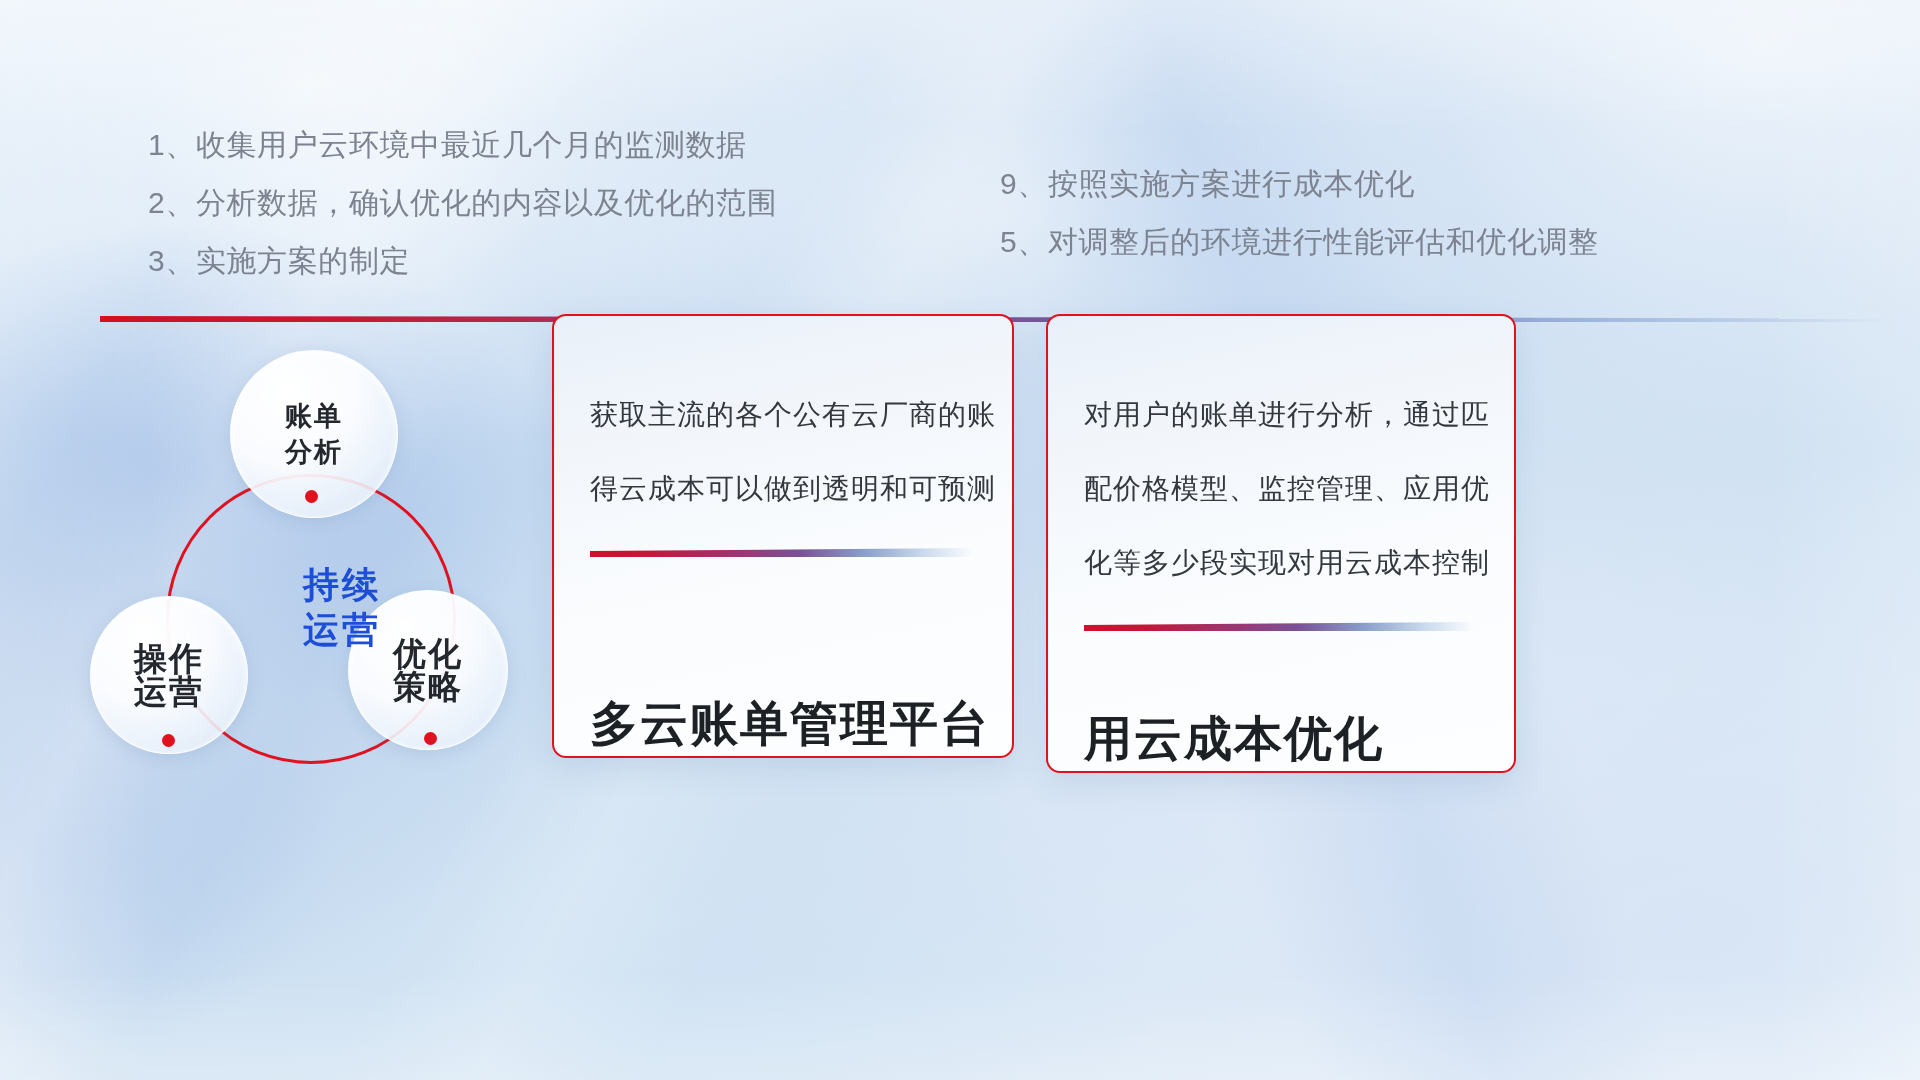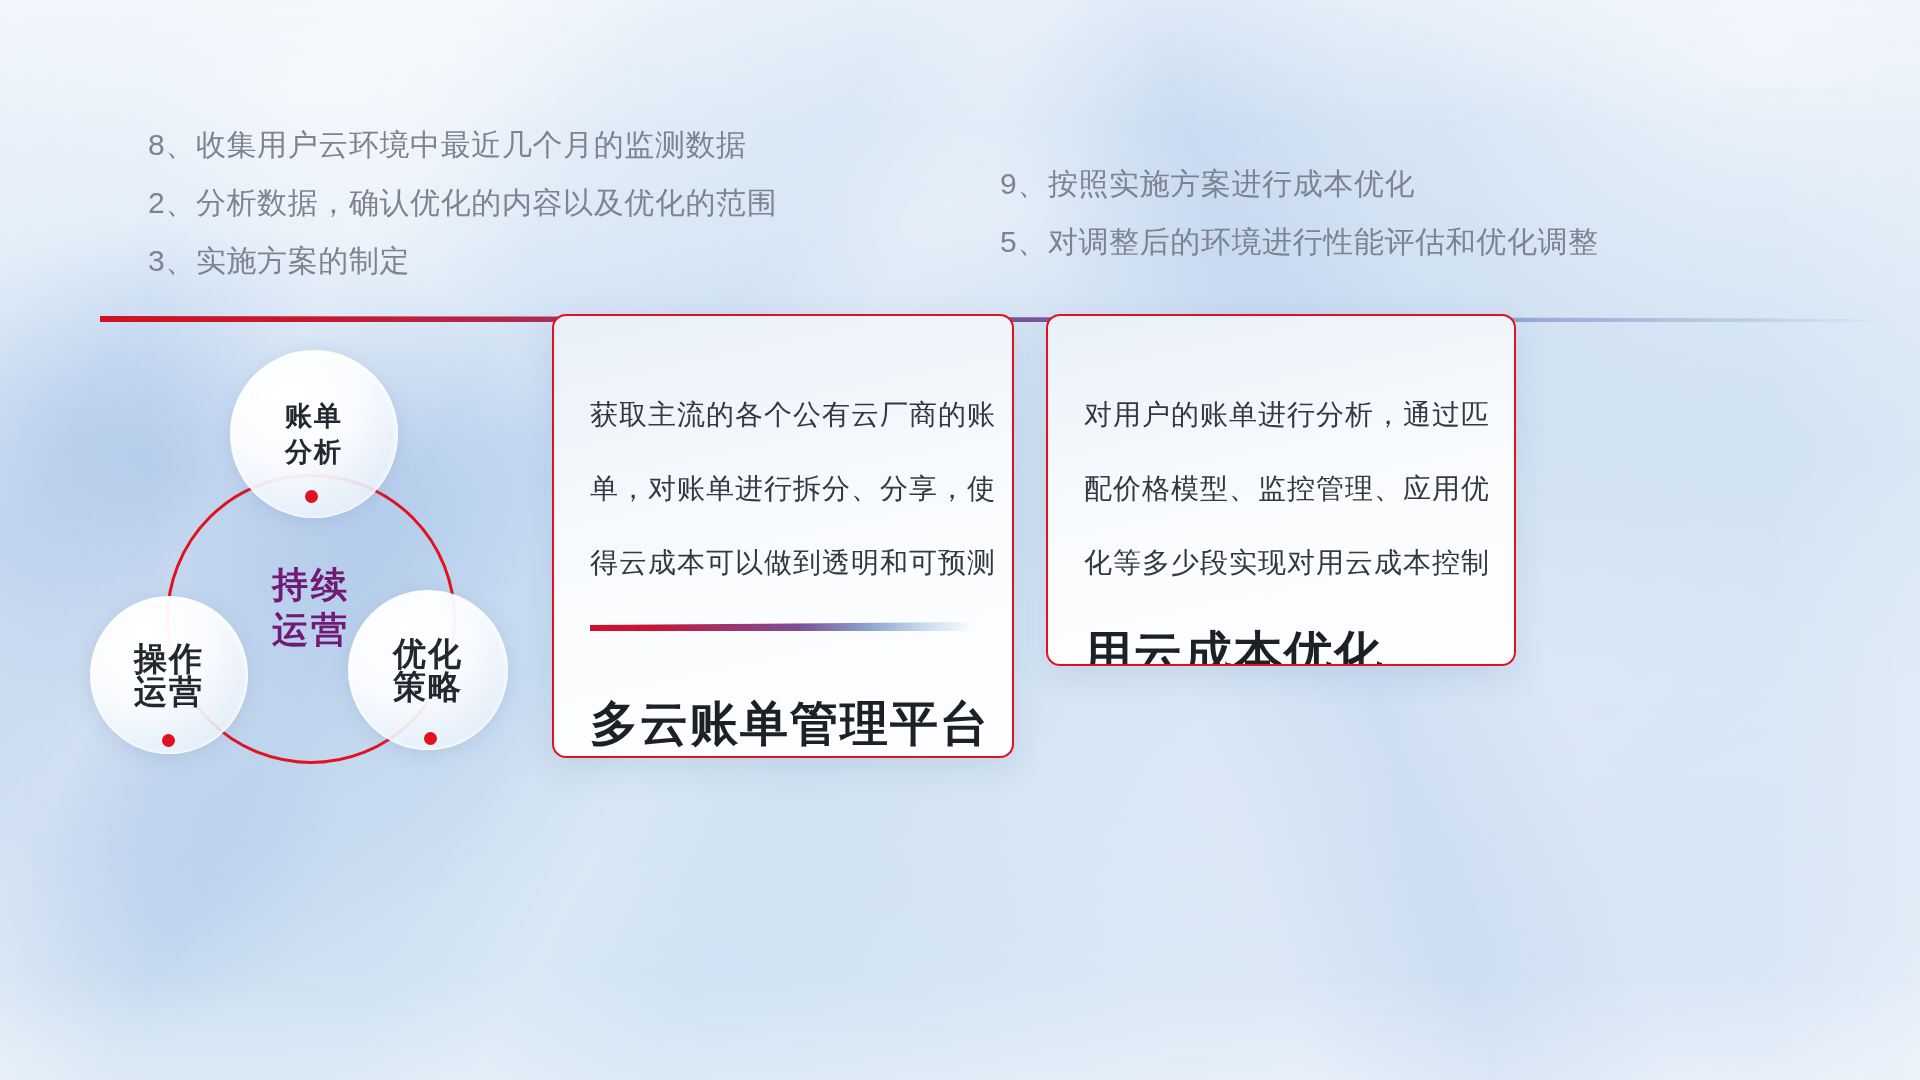--- a/index.html
+++ b/index.html
@@ -86,22 +86,22 @@
     font-size:27px; font-weight:bold; color:#23282f;
     line-height:36px; letter-spacing:2px;
   }
   .bubble.small span { font-size:33px; line-height:33px; }
   .dot {
     position:absolute; width:13px; height:13px;
     border-radius:50%; background:#e1121f;
   }
   #centerLabel {
     position:absolute;
-    text-align:center;
-    color:#701a75;
+    text-align:right;
+    color:#1d4ed8;
     font-weight:bold;
     font-size:36px;
     line-height:45px;
     letter-spacing:3px;
     white-space:nowrap;
   }
 
   
   .card {
     position:absolute; z-index:5;
@@ -118,36 +118,36 @@
     margin-top:22px; height:9px; width:100%;
     background:linear-gradient(90deg,#d2102a 0%,#c5163a 16%,#9c3670 38%,#7a5197 55%,#8aa0cb 72%,#cddcee 88%,rgba(244,248,252,0) 100%);
     clip-path:polygon(0 34%, 100% 0, 100% 100%, 0 100%);
   }
   .card-title {
     margin-top:auto; 
     font-size:48px; font-weight:bold; color:#1d2126;
     letter-spacing:2px; white-space:nowrap;
   }
   #card1 { left:552px; top:314px; width:462px; height:444px; }
-  #card2 { left:1046px; top:314px; width:470px; height:352px; }
+  #card2 { left:1046px; top:314px; width:470px; height:459px; }
 </style>
 </head>
 <body>
 
 <div id="bg">
   <div class="bg-layer bgA"></div>
   <div class="bg-layer bgB"></div>
   <div class="bg-layer bgStreak"></div>
   <div class="bg-layer bgVig"></div>
 </div>
 
 <div id="bullets">
 
   <div class="blist left">
-    <div class="bline">8、收集用户云环境中最近几个月的监测数据</div>
+    <div class="bline">1、收集用户云环境中最近几个月的监测数据</div>
     <div class="bline">2、分析数据，确认优化的内容以及优化的范围</div>
     <div class="bline">3、实施方案的制定</div>
   </div>
 
   <div class="blist right">
     <div class="bline">9、按照实施方案进行成本优化</div>
     <div class="bline">5、对调整后的环境进行性能评估和优化调整</div>
   </div>
 
 </div>
@@ -182,21 +182,20 @@
     <div>持续</div>
     <div>运营</div>
   </div>
 
 </div>
 
 <div class="card" id="card1">
   <div class="card-inner">
     <div class="card-body">
       <span class="bl">获取主流的各个公有云厂商的账</span>
-      <span class="bl">单，对账单进行拆分、分享，使</span>
       <span class="bl">得云成本可以做到透明和可预测</span>
     </div>
     <div class="card-rule"></div>
     <div class="card-title">多云账单管理平台</div>
   </div>
 </div>
 
 <div class="card" id="card2">
   <div class="card-inner">
     <div class="card-body">

